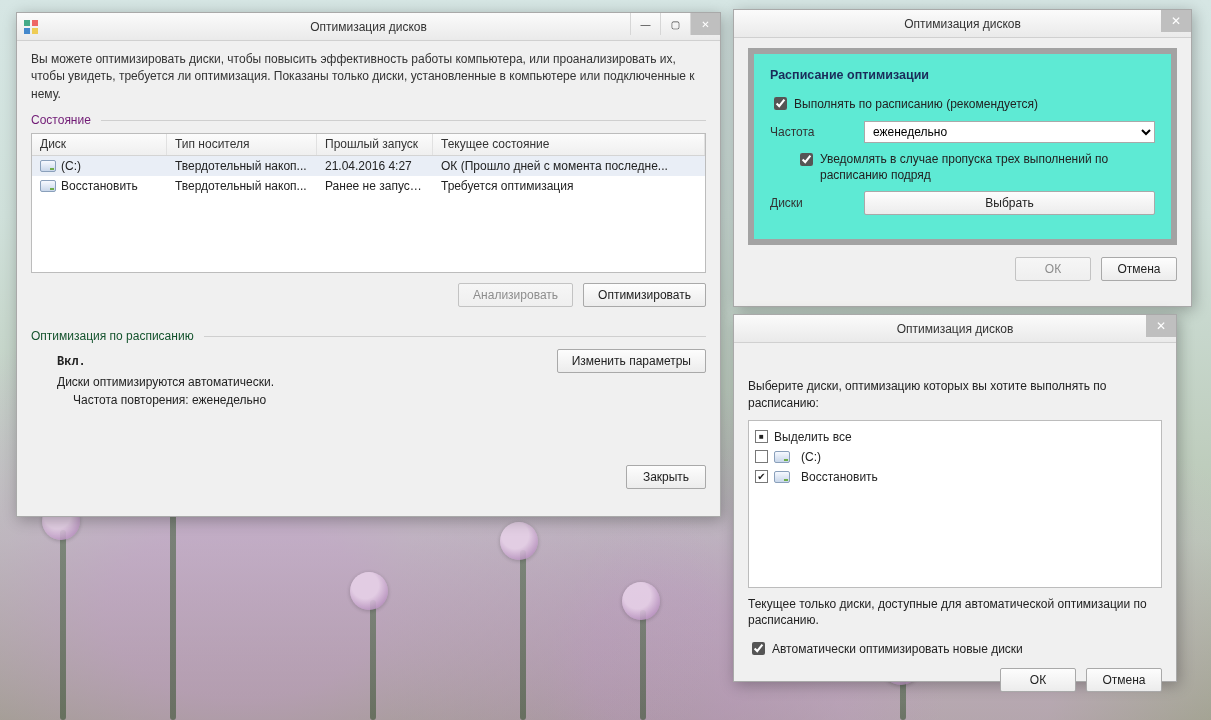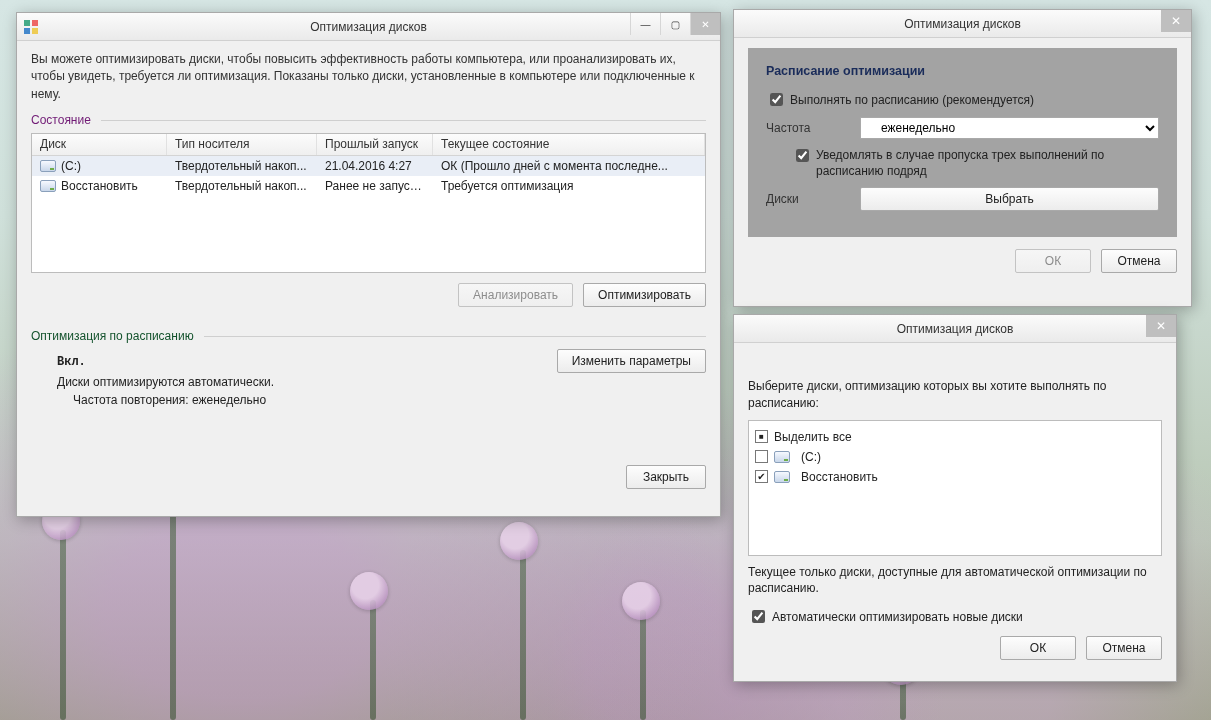--- a/index.html
+++ b/index.html
@@ -66,31 +66,31 @@
     border:1px solid #a9a9a9; border-radius:2px;
     font-size:12px; color:#222; cursor:default;
   }
   .btn.disabled{ color:#8d8d8d; border-color:#c3c3c3; background:linear-gradient(#f6f6f6,#efefef);}
   .btn-row { display:flex; justify-content:flex-end; gap:10px; margin-top:10px;}
   .btn-wide{ min-width:130px;}
   .btn-xl{ min-width:250px;}
 
   .indent { padding-left:26px;}
 
-  .group { border:2px solid #a3a3a3; background:#a3a3a3; padding:14px 16px 16px 16px;}
+  .group { border:6px solid #a3a3a3; background:#5eead4; padding:14px 16px 16px 16px;}
   .heading { font-weight:600; font-size:12.5px; color:#1a2c5a; margin-bottom:12px;}
   .row { display:flex; align-items:center; gap:4px; margin:8px 0;}
   .row label{ width:90px; color:#333;}
   .chk { width:13px;height:13px; accent-color:#555;}
   select.combo {
     height:22px; border:1px solid #a9a9a9; background:#fff;
-    font-family:inherit; font-size:12px; padding:0 16px;
-  }
-
-  .disklist { border:1px solid #bcbcbc; background:#fff; height:136px; padding:6px 6px;}
+    font-family:inherit; font-size:12px; padding:0 4px;
+  }
+
+  .disklist { border:1px solid #bcbcbc; background:#fff; height:168px; padding:6px 6px;}
   .disklist .item{display:flex;align-items:center;gap:6px;height:20px;}
   .disklist .chkbox{width:13px;height:13px;border:1px solid #777;display:inline-flex;align-items:center;justify-content:center;font-size:10px;line-height:1;}
   .disklist .chkbox.full::after{content:"✔";}
   .disklist .chkbox.mixed::after{content:"■";font-size:8px;}
 </style>
 </head>
 <body>
 
 <div class="stem" style="left:60px;height:190px;"></div>
 <div class="bud" style="left:42px;bottom:180px;"></div>

